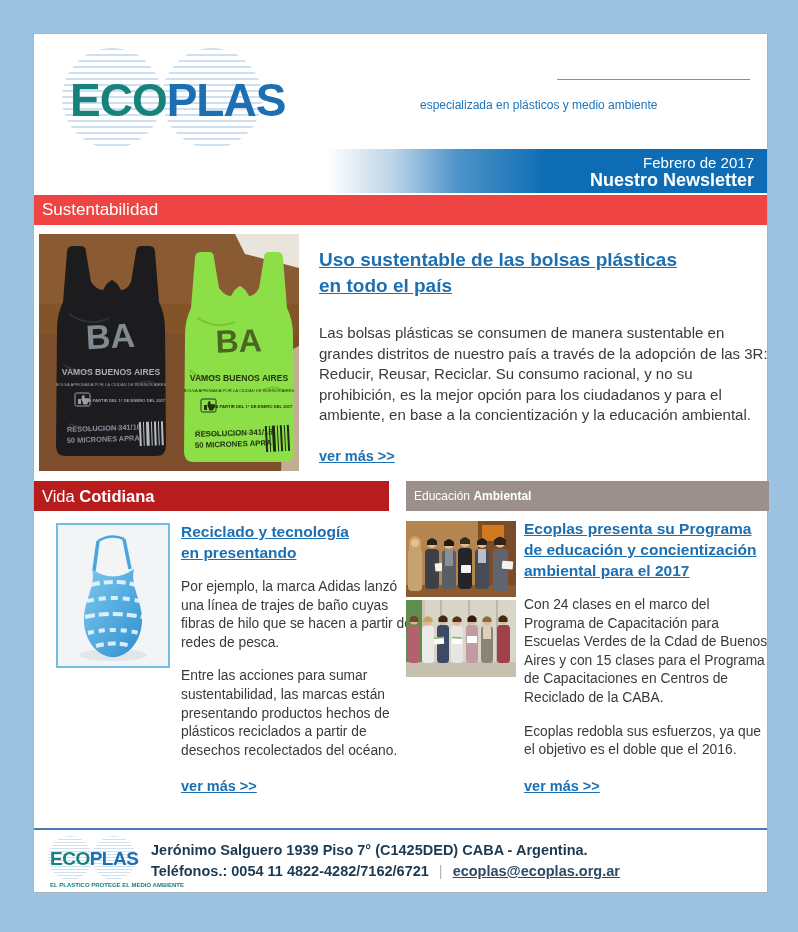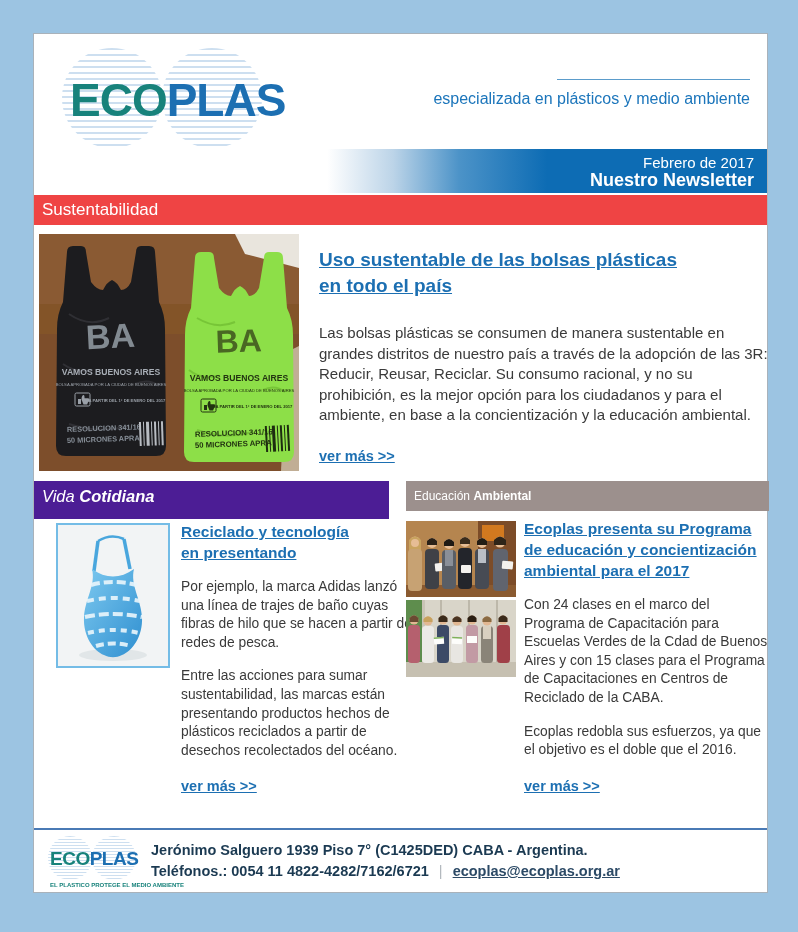--- a/index.html
+++ b/index.html
@@ -17,41 +17,41 @@
     background:repeating-linear-gradient(to bottom,#cddff0 0 2px,#ffffff 2px 6px);}
   .globe.g1{left:2px;} .globe.g2{left:102px;}
   .logo-text{position:absolute;left:10px;top:27px;font-size:46px;font-weight:bold;
     letter-spacing:-1px;white-space:nowrap;}
   .logo-eco{color:#17827b;} .logo-plas{color:#1c6fb2;}
   .logo-tagline{position:absolute;left:31px;top:131px;font-size:11px;font-weight:bold;
     color:#17827b;letter-spacing:0.3px;white-space:nowrap;}
   .entity{position:absolute;right:17px;top:42px;width:330px;text-align:left;}
   .entity-title{font-size:23px;color:#1b75bb;white-space:nowrap;}
   .entity-rule{width:193px;margin-left:auto;border-top:1px solid #5b9ccb;margin-top:3px;}
-  .entity-sub{font-size:16px;color:#1b75bb;text-align:right;margin-top:10px;}
+  .entity-sub{font-size:12px;color:#1b75bb;margin-top:18px;}
   .news-bar{position:absolute;left:0;top:115px;width:100%;height:44px;
     background:linear-gradient(to right,#ffffff 0%,#ffffff 40%,#bcd4e8 49%,#4c93c8 58%,#0d6cb4 70%,#0d6cb4 100%);
     color:#ffffff;text-align:right;box-sizing:border-box;padding:5px 13px 0 0;}
   .news-date{font-size:15px;line-height:17px;}
   .news-title{font-size:18px;font-weight:bold;line-height:19px;}
   .bar-sust{position:absolute;left:0;top:161px;width:100%;height:30px;background:#ef4444;
     color:#ffffff;font-size:17px;line-height:30px;padding-left:8px;box-sizing:border-box;}
   
   .main-img{position:absolute;left:5px;top:200px;width:260px;height:237px;}
   .main-text{position:absolute;left:285px;top:213px;width:450px;}
   .art-title{color:#1c6fb2;font-weight:bold;}
   .main-text .art-title{font-size:19px;line-height:26px;}
   .art-title .u{text-decoration:underline;}
   .main-body{margin-top:24px;font-size:15px;line-height:20.5px;color:#3a3a3a;}
   .more{display:inline-block;color:#1c6fb2;font-weight:bold;text-decoration:underline;
     font-size:14.5px;cursor:pointer;}
   .main-text .more{margin-top:22px;}
   
-  .bar-vida{position:absolute;left:0;top:447px;width:355px;height:38px;background:#4c1d95;
-    color:#fff;font-size:16.5px;line-height:30px;padding-left:8px;box-sizing:border-box;font-style:italic;}
+  .bar-vida{position:absolute;left:0;top:447px;width:355px;height:30px;background:#b91c1c;
+    color:#fff;font-size:16.5px;line-height:30px;padding-left:8px;box-sizing:border-box;}
   .bar-edu{position:absolute;left:372px;top:447px;width:363px;height:30px;background:#9c908d;
     color:#fff;font-size:12px;line-height:30px;padding-left:8px;box-sizing:border-box;}
   .bar-bold{font-weight:bold;}
   
   .col-left{position:absolute;left:22px;top:487px;width:365px;}
   .col-right{position:absolute;left:372px;top:484px;width:363px;}
   .suit-img{position:absolute;left:0;top:2px;width:110px;height:141px;
     border:2px solid #74bce6;}
   .photos{position:absolute;left:0;top:3px;width:110px;}
   .photos svg{display:block;}

